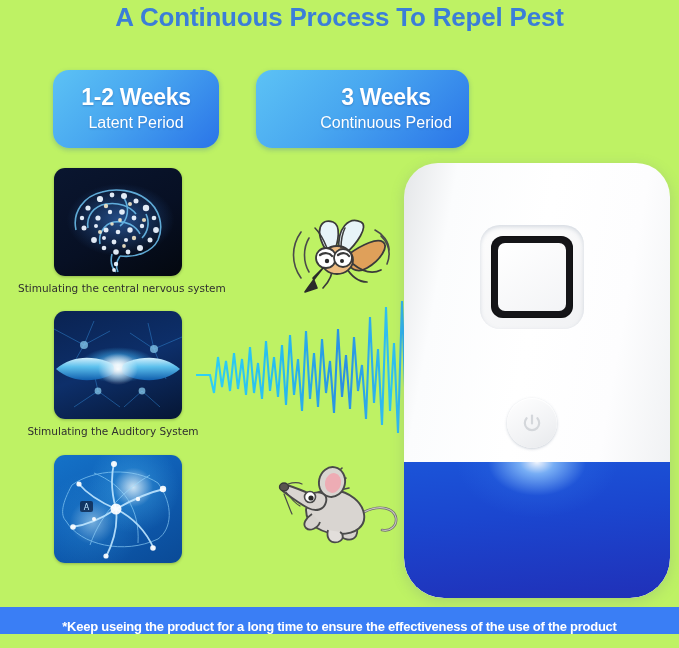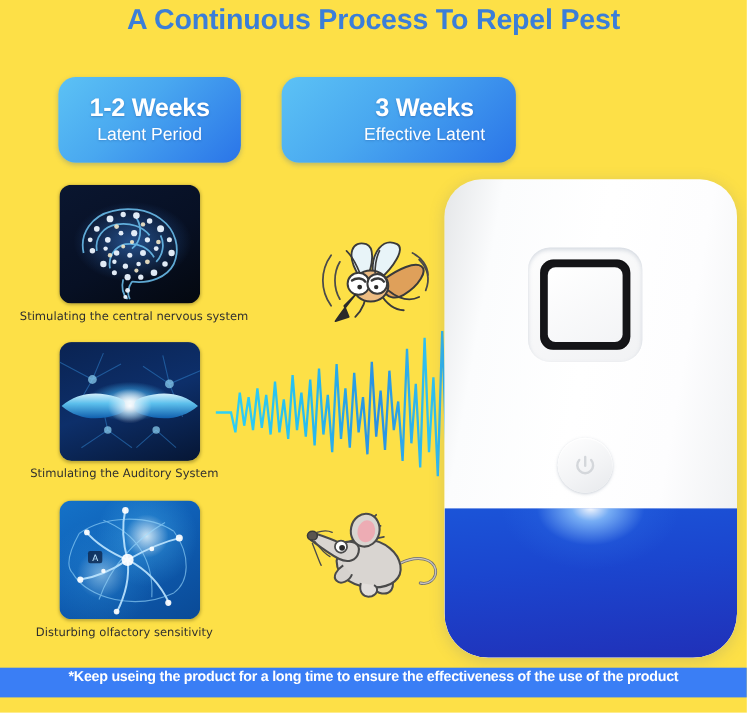--- a/index.html
+++ b/index.html
@@ -7,21 +7,21 @@
     padding: 0;
     background: #ffffff;
   }
   body {
     font-family: "Liberation Sans", sans-serif;
   }
   #page {
     position: relative;
     width: 679px;
     height: 648px;
-    background: #fde047;
+    background: #bef264;
     overflow: hidden;
   }
 
   
   #title {
     position: absolute;
     left: 0;
     top: 2px;
     width: 679px;
     text-align: center;
@@ -231,21 +231,21 @@
 
   
   #banner {
     position: absolute;
     left: 0;
     top: 607px;
     width: 679px;
     height: 27px;
     background: #3a7ef5;
     display: flex;
-    align-items: flex-start;
+    align-items: flex-end;
     justify-content: center;
   }
   #banner-text {
     color: #ffffff;
     font-size: 13px;
     font-weight: bold;
     letter-spacing: -0.25px;
     white-space: nowrap;
     font-family: "Liberation Sans", sans-serif;
   }
@@ -259,21 +259,21 @@
 
   <div id="badge-row">
 
     <div class="badge" id="badge-0">
       <div class="badge-weeks">1-2 Weeks</div>
       <div class="badge-period">Latent Period</div>
     </div>
 
     <div class="badge" id="badge-1">
       <div class="badge-weeks">3 Weeks</div>
-      <div class="badge-period">Effective Latent</div>
+      <div class="badge-period">Continuous Period</div>
     </div>
 
 
   </div>
 
   <div class="feature" id="feature-1">
     <div class="feature-img">
       <div class="art-synapse"></div>
       <svg width="128" height="108" viewBox="0 0 128 108" style="position:absolute;left:0;top:0;">
         <g stroke="#2f7fc9" stroke-width="1" fill="none" opacity="0.55">
@@ -400,21 +400,20 @@
             <circle cx="52" cy="101" r="2.6"></circle>
           <circle cx="99" cy="93" r="2.8"></circle>
             <circle cx="25" cy="29" r="2.6"></circle>
           <circle cx="84" cy="44" r="2.2"></circle>
             <circle cx="40" cy="64" r="2.0"></circle>
         </g>
         <rect x="26" y="46" width="13" height="11" rx="2" fill="#0e2a52" opacity="0.85"></rect>
         <text x="32.5" y="55" font-size="8" font-family="DejaVu Sans, sans-serif" fill="#bfe6ff" text-anchor="middle">A</text>
       </svg>
     </div>
-    <div class="feature-caption">Disturbing olfactory sensitivity</div>
   </div>
 
   <div id="waveform">
     <svg width="240" height="180" viewBox="0 0 240 180">
       <defs>
         <linearGradient id="wavegrad" x1="0" y1="0" x2="1" y2="0">
           <stop offset="0%" stop-color="#2fd2f5"></stop>
           <stop offset="35%" stop-color="#27bdf0"></stop>
           <stop offset="62%" stop-color="#2a8fe2"></stop>
           <stop offset="82%" stop-color="#2fc4f2"></stop>

